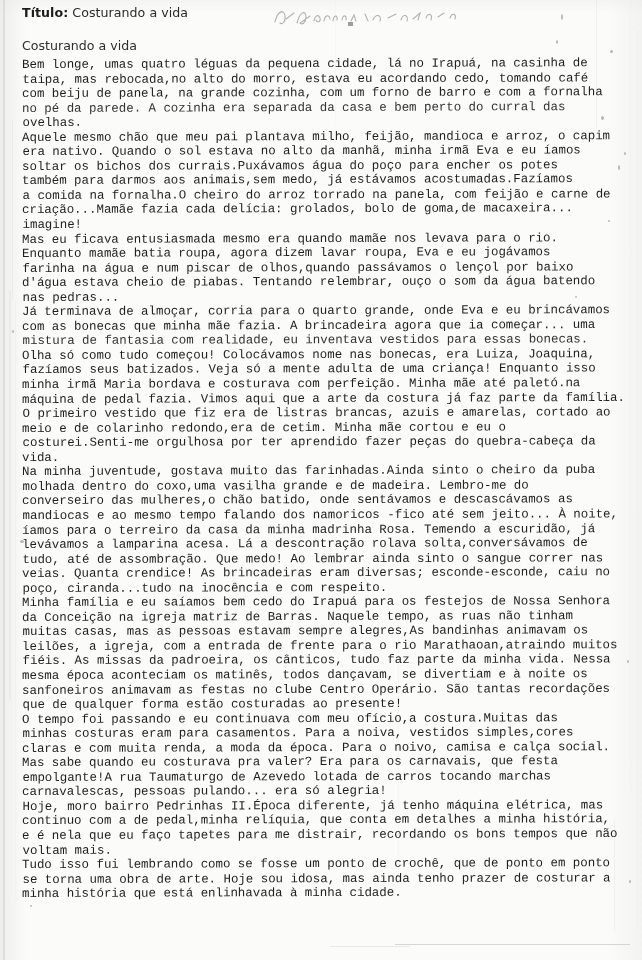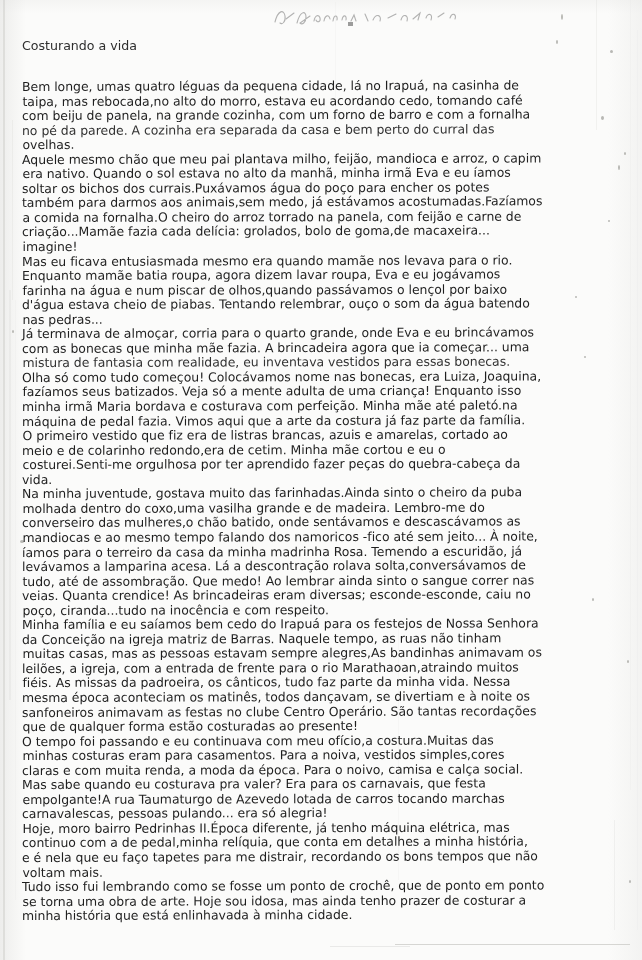--- a/index.html
+++ b/index.html
@@ -91,22 +91,23 @@
     position: absolute;
     left: 22px;
     top: 38px;
     font-size: 12.6px;
     color: #2e2e2e;
     white-space: nowrap;
   }
   .body-block {
     position: absolute;
     left: 22px;
-    top: 80px;
+    top: 58px;
     width: 600px;
+    font-family: Liberation Mono, monospace;
   }
   .ln {
     font-size: 12.45px;
     line-height: 14.55px;
     color: #1f1f1f;
     white-space: nowrap;
     letter-spacing: -0.02px;
     transform-origin: left center;
   }
   
@@ -170,20 +171,24 @@
       <path d="M143 15 L150 9 L148 16"></path>
       <path d="M156 14 C158 8, 163 10, 161 16"></path>
       <path d="M168 13 L174 9"></path>
       <path d="M180 14 C182 8, 187 10, 185 15"></path>
     </g>
     <rect x="78" y="18" width="5" height="4" fill="#2a2a2a"></rect>
   </svg>
 
   <div class="text-layer">
 
+    <div class="title-line">
+      <span class="label">Título:</span>
+      <span>Costurando a vida</span>
+    </div>
 
     <div class="heading-line">Costurando a vida</div>
 
     <div class="body-block">
       <div class="ln sk1">Bem longe, umas quatro léguas da pequena cidade, lá no Irapuá, na casinha de</div>
       <div class="ln sk2">taipa, mas rebocada,no alto do morro, estava eu acordando cedo, tomando café</div>
       <div class="ln sk1">com beiju de panela, na grande cozinha, com um forno de barro e com a fornalha</div>
       <div class="ln sk3 light">no pé da parede. A cozinha era separada da casa e bem perto do curral das</div>
       <div class="ln sk2">ovelhas.</div>
       <div class="ln sk1">Aquele mesmo chão que meu pai plantava milho, feijão, mandioca e arroz, o capim</div>

